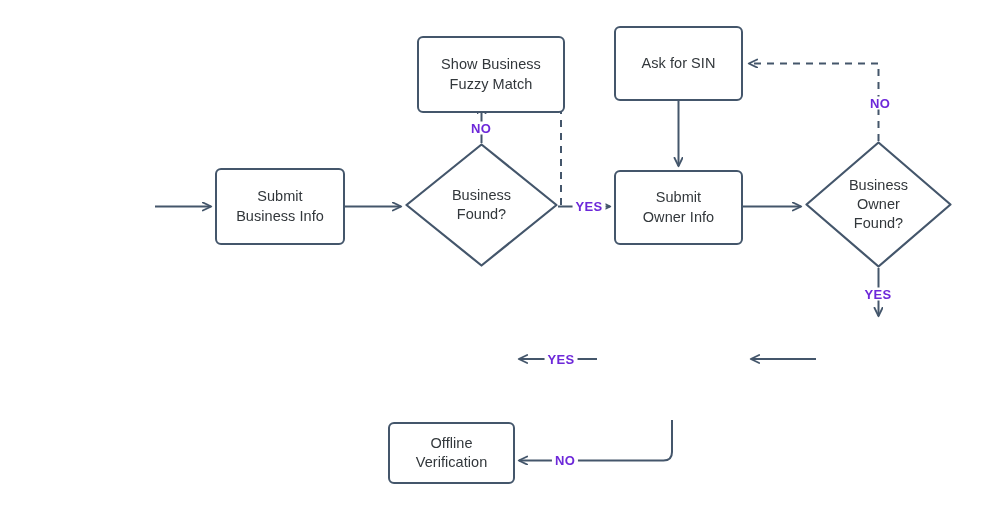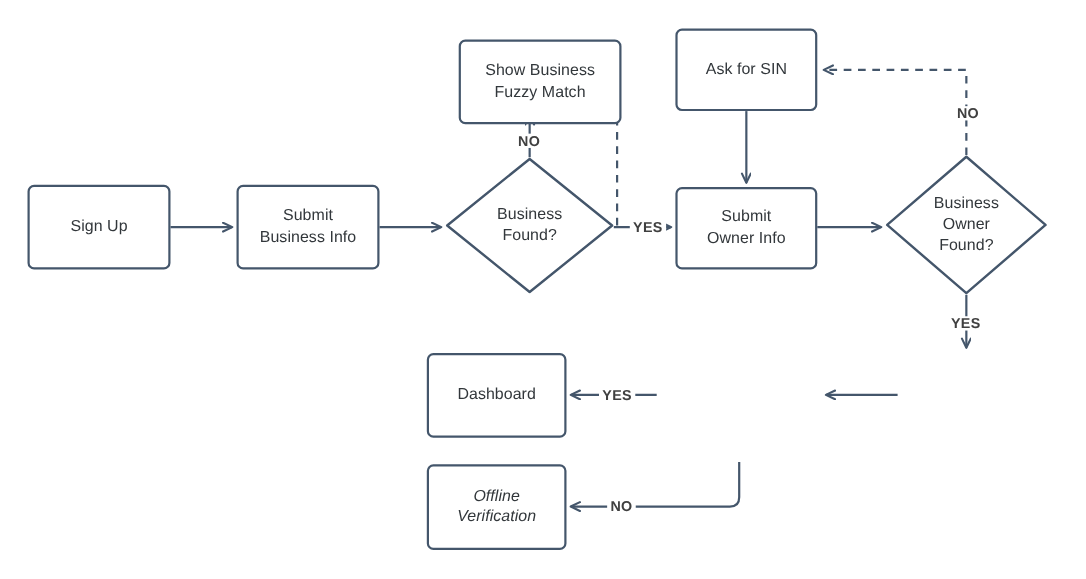--- a/index.html
+++ b/index.html
@@ -59,21 +59,21 @@
   .diamond-label {
     position: relative;
     z-index: 2;
     padding: 0 6px;
   }
   .edge-label {
     position: absolute;
     font-family: "Liberation Sans", sans-serif;
     font-size: 13px;
     font-weight: bold;
-    color: #404040;
+    color: #6d28d9;
     letter-spacing: 0.3px;
     white-space: nowrap;
     background: #ffffff;
     padding: 0 3px;
     line-height: 1;
     text-align: right;
   }
 </style>
 </head>
 <body>
@@ -108,46 +108,40 @@
       <path d="M878.5,268 L878.5,316" marker-end="url(#arrow)"></path>
 
       <path d="M816,359 L751,359" marker-end="url(#arrow)"></path>
 
       <path d="M597,359 L519,359" marker-end="url(#arrow)"></path>
 
       <path d="M672,420 L672,452 Q672,460.5 663.5,460.5 L519,460.5" marker-end="url(#arrow)"></path>
     </g>
   </svg>
 
-  <div class="node box" style="left:25px; top:168px; width:130px; height:77px;">
-    <span>Sign Up</span>
-  </div>
 
   <div class="node box" style="left:215px; top:168px; width:130px; height:77px;">
     <span>Submit<br>Business Info</span>
   </div>
 
   <div class="node box" style="left:417px; top:24px; width:148px; height:77px;margin-top:12px;">
     <span>Show Business<br>Fuzzy Match</span>
   </div>
 
   <div class="node box" style="left:614px; top:26px; width:129px; height:75px;">
     <span>Ask for SIN</span>
   </div>
 
   <div class="node box" style="left:614px; top:170px; width:129px; height:75px;">
     <span>Submit<br>Owner Info</span>
   </div>
 
 
-  <div class="node box" style="left:388px; top:321px; width:127px; height:77px;">
-    <span>Dashboard</span>
-  </div>
 
-  <div class="node box" style="left:388px; top:422px; width:127px; height:78px;font-style:italic;">
+  <div class="node box" style="left:388px; top:422px; width:127px; height:62px;">
     <span>Offline<br>Verification</span>
   </div>
 
   <div class="node diamond" style="left:405px; top:143px; width:153px; height:124px;">
     <svg class="diamond-svg" viewBox="0 0 153 124" preserveAspectRatio="none">
       <polygon points="76.5,1.5 151.5,62 76.5,122.5 1.5,62" fill="#ffffff" stroke="#44566b" stroke-width="2.2" stroke-linejoin="round" vector-effect="non-scaling-stroke"></polygon>
     </svg>
     <span class="diamond-label">Business<br>Found?</span>
   </div>
 

